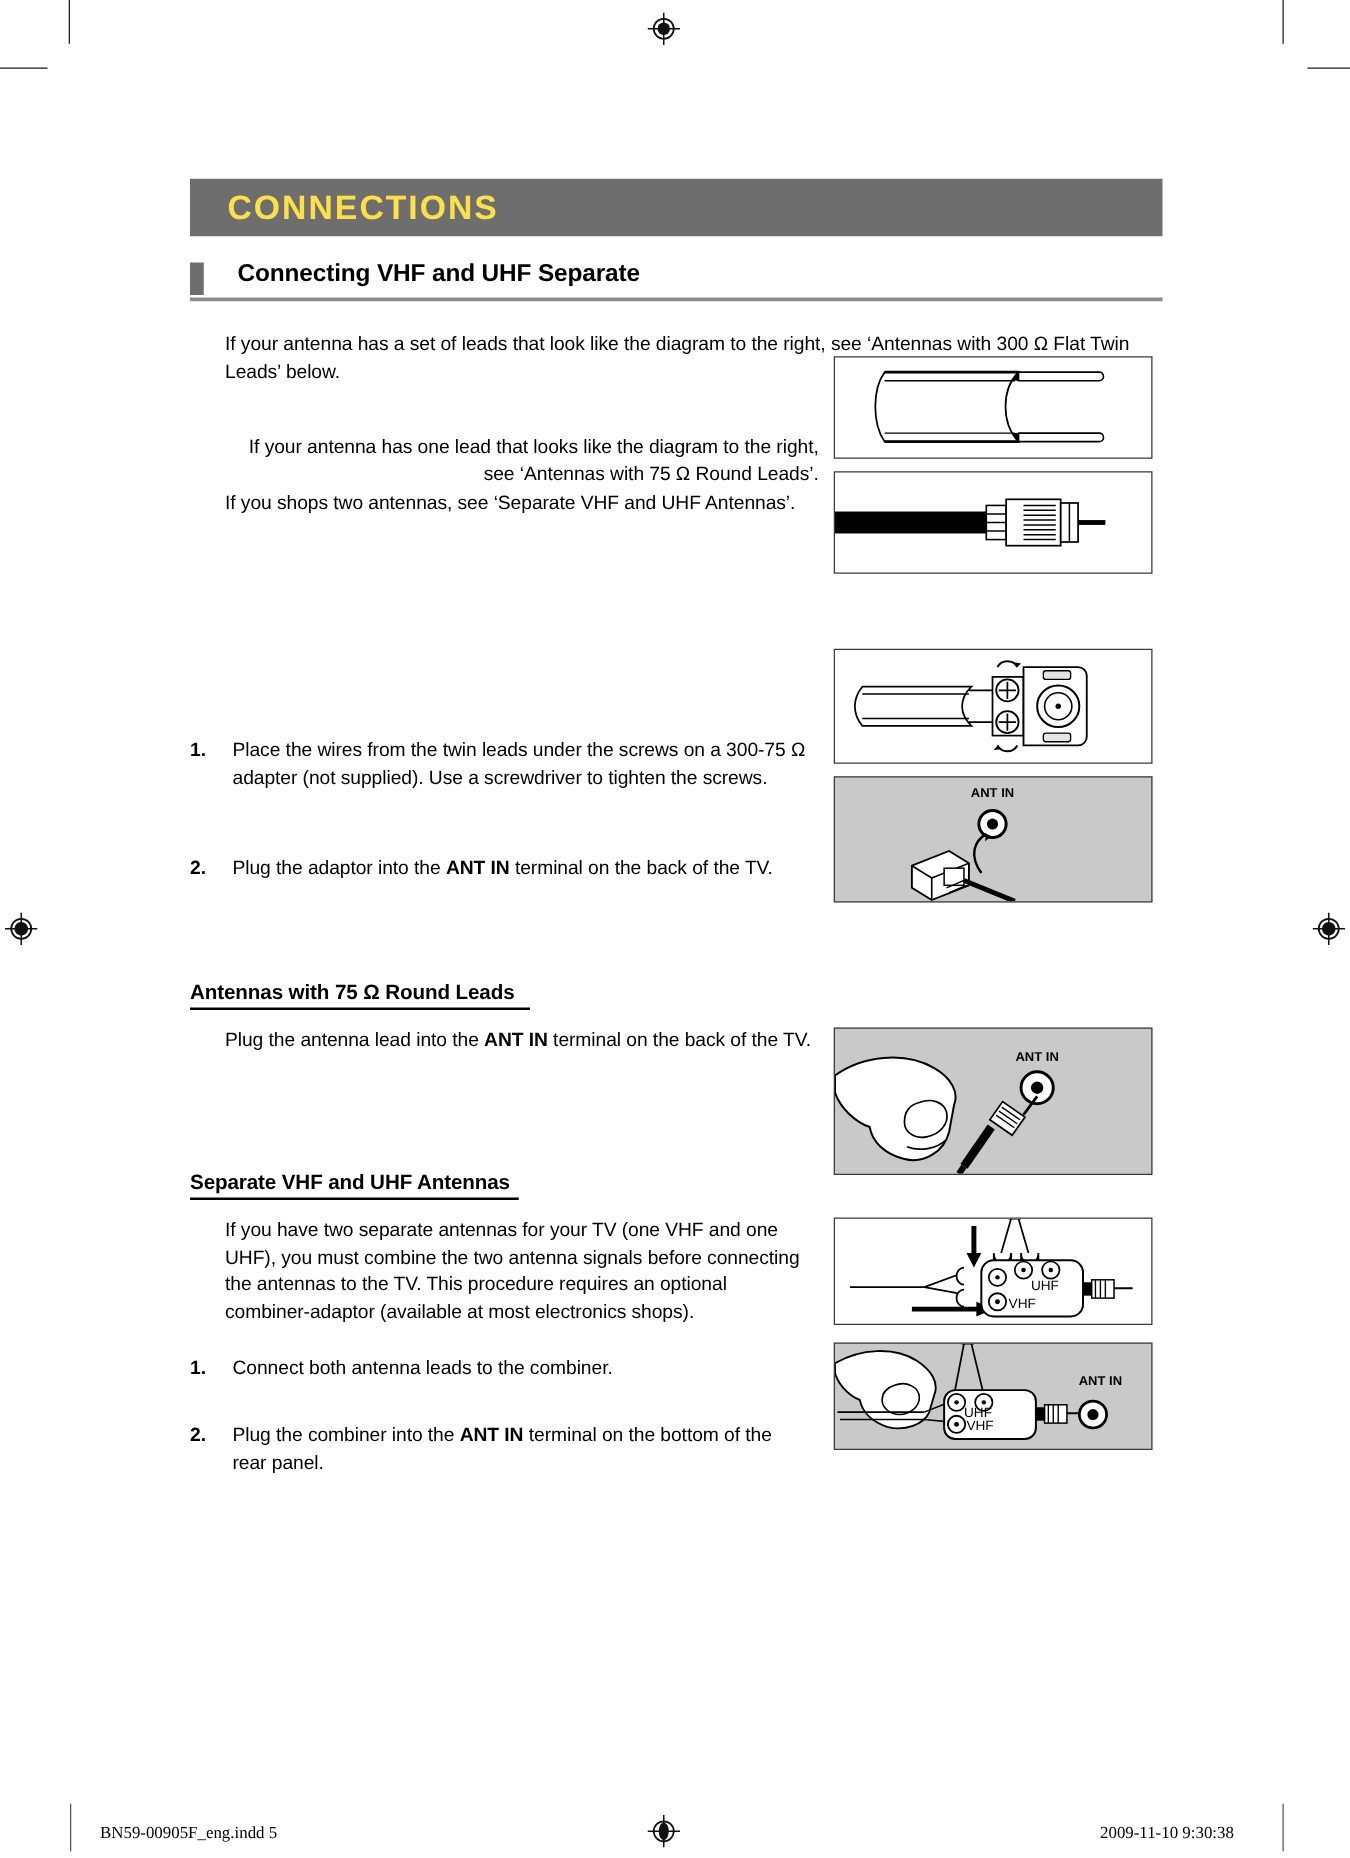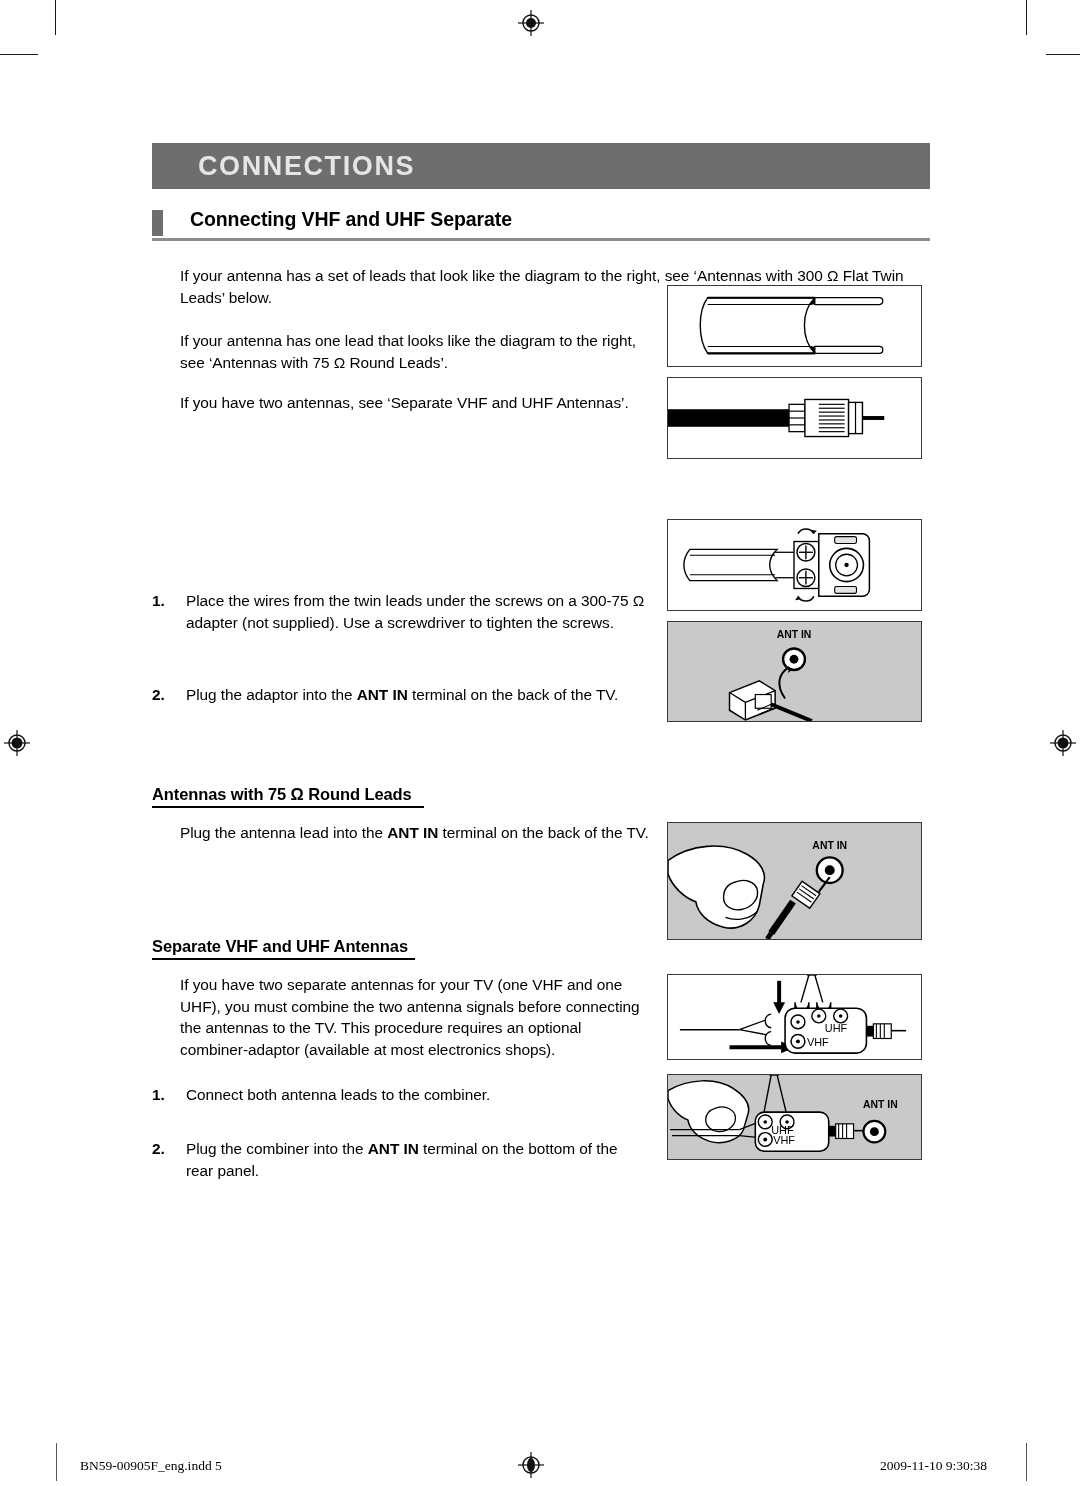--- a/index.html
+++ b/index.html
@@ -38,25 +38,25 @@
     position: absolute;
     left: 152px;
     top: 143px;
     width: 778px;
     height: 46px;
     background: #6e6e6e;
     display: flex;
     align-items: center;
   }
   .chapter-bar .chapter-title {
-    color: #e5e5e5;
+    color: #fde047;
     font-size: 27px;
     font-weight: bold;
     letter-spacing: 1.6px;
-    padding-left: 46px;
+    padding-left: 30px;
   }
 
   
   .section-head {
     position: absolute;
     left: 152px;
     width: 778px;
   }
   .section-head .sq {
     position: absolute;
@@ -217,23 +217,23 @@
   </div>
 
   <div class="section-head" style="top:208px;">
     <div class="sq"></div>
     <div class="txt">Connecting VHF and UHF Separate</div>
     <div class="rule"></div>
   </div>
 
   <div class="para" style="left:180px; top:265px; width:745px;">If your antenna has a set of leads that look like the diagram to the right, see ‘Antennas with 300 Ω Flat Twin Leads’ below.</div>
 
-  <div class="para" style="left:180px; top:330px; width:475px;">If your antenna has one lead that looks like the diagram to the right, see ‘Antennas with 75 Ω Round Leads’.</div>
-
-  <div class="para" style="left:180px; top:392px; width:470px;">If you have two antennas, see ‘Separate VHF and UHF Antennas’.</div>
+  <div class="para" style="left:180px; top:347px; width:475px;text-align:right;">If your antenna has one lead that looks like the diagram to the right, see ‘Antennas with 75 Ω Round Leads’.</div>
+
+  <div class="para" style="left:180px; top:392px; width:470px;">If you shops two antennas, see ‘Separate VHF and UHF Antennas’.</div>
 
   <div class="fig" style="left:667px; top:285px; width:255px; height:82px;">
     <svg viewBox="0 0 255 82" preserveAspectRatio="none">
 
       <path d="M40 12 L148 12 L148 19 L40 19 Z" fill="#000"></path>
       <path d="M148 12 L213 12 A3.2 3.2 0 0 1 213 19 L148 19 Z" fill="#fff" stroke="#000" stroke-width="1.3"></path>
 
       <path d="M40 62 L148 62 L148 69 L40 69 Z" fill="#000"></path>
       <path d="M148 62 L213 62 A3.2 3.2 0 0 1 213 69 L148 69 Z" fill="#fff" stroke="#000" stroke-width="1.3"></path>
 

